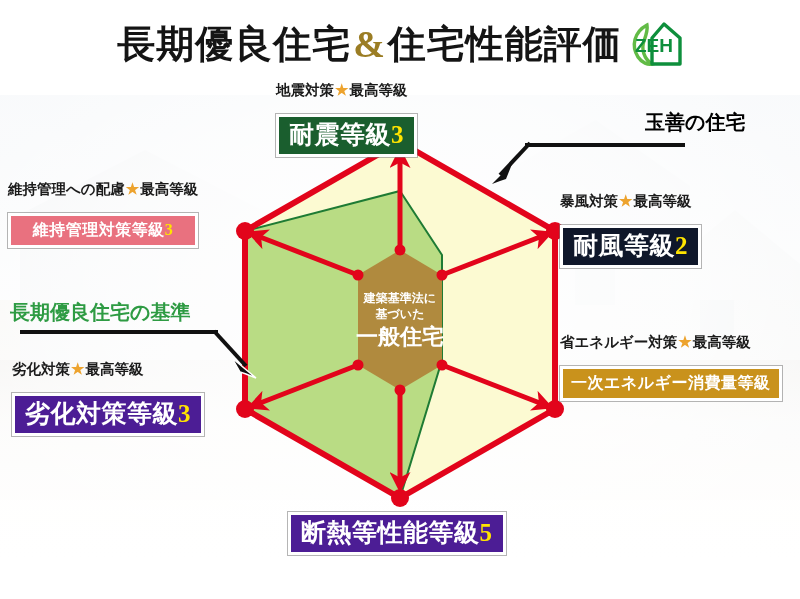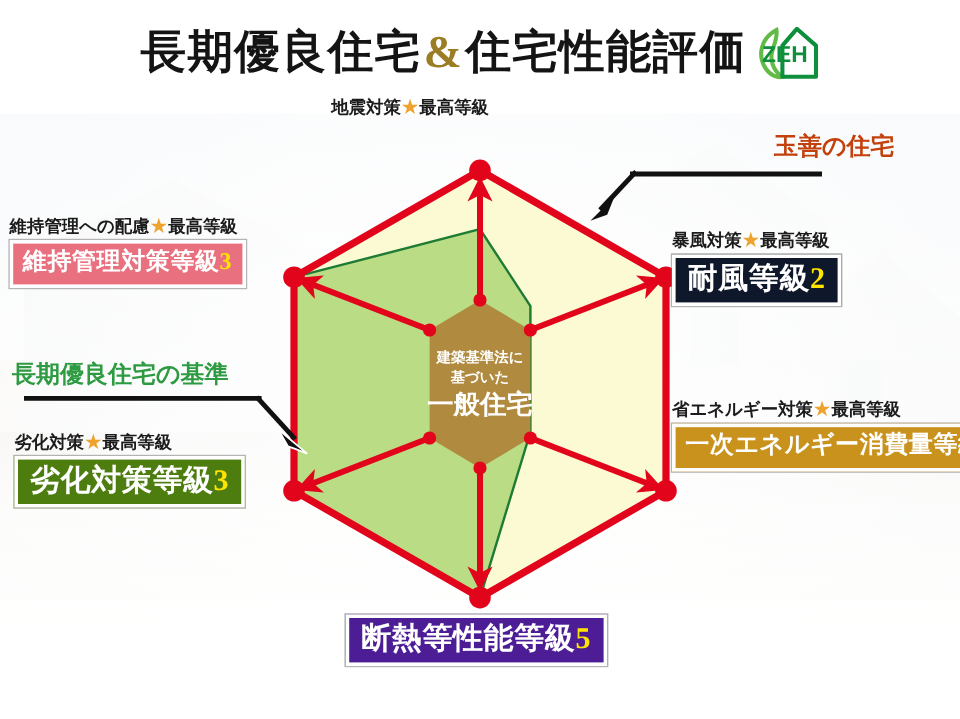--- a/index.html
+++ b/index.html
@@ -61,32 +61,32 @@
     width:56px;height:50px;position:relative;flex:0 0 auto;
   }
 
   
   #radar{position:absolute;left:200px;top:120px;width:400px;height:400px;z-index:20;}
 
   
   .label-block{position:absolute;z-index:30;}
   .cap{
     font-size:14.5px;font-weight:bold;color:#1b1b1b;white-space:nowrap;
-    margin-bottom:2px;line-height:1.1;
+    margin-bottom:15px;line-height:1.1;
   }
   .cap .star{color:#eda32e;font-size:15px;padding:0 1px;}
   .chip{
     border:3px solid #ffffff;
     box-shadow:0 0 0 1px rgba(120,120,120,.55);
     padding:4px 10px 6px 10px;text-align:center;white-space:nowrap;
     color:#ffffff;font-size:25px;font-weight:bold;line-height:1.08;
     letter-spacing:.5px;
   }
   .chip .num{color:#ffe400;}
-  .chip.small{font-size:20px;padding:5px 8px 7px 8px;}
+  .chip.small{font-size:16px;padding:5px 8px 7px 8px;}
 
   
   .anno{position:absolute;z-index:35;}
   .anno-text{font-size:20px;font-weight:bold;white-space:nowrap;line-height:1;}
 </style>
 </head>
 <body>
 
 <div id="bg-photo">
   <div class="sky"></div>
@@ -161,20 +161,23 @@
     <text x="200" y="182" text-anchor="middle" fill="#ffffff" font-size="12" font-family="Liberation Serif, serif" font-weight="bold">建築基準法に</text>
     <text x="200" y="198" text-anchor="middle" fill="#ffffff" font-size="12" font-family="Liberation Serif, serif" font-weight="bold">基づいた</text>
     <text x="200" y="224" text-anchor="middle" fill="#ffffff" font-size="22" font-family="Liberation Serif, serif" font-weight="bold">一般住宅</text>
   </svg>
 </div>
 
 <div class="label-block" style="left:276px;top:82px;">
   <div class="cap">
     <span>地震対策</span><span class="star">★</span><span>最高等級</span>
   </div>
+  <div class="chip" style="background:#1A5E2E;">
+    <span>耐震等級</span><span class="num">3</span>
+  </div>
 </div>
 
 <div class="label-block" style="left:560px;top:193px;">
   <div class="cap">
     <span>暴風対策</span><span class="star">★</span><span>最高等級</span>
   </div>
   <div class="chip" style="background:#0f172a;">
     <span>耐風等級</span><span class="num">2</span>
   </div>
 </div>
@@ -191,36 +194,36 @@
 <div class="label-block" style="left:288px;top:512px;">
   <div class="chip" style="background:#4c1d95;">
     <span>断熱等性能等級</span><span class="num">5</span>
   </div>
 </div>
 
 <div class="label-block" style="left:12px;top:361px;">
   <div class="cap">
     <span>劣化対策</span><span class="star">★</span><span>最高等級</span>
   </div>
-  <div class="chip" style="background:#4d7c0f;">
+  <div class="chip" style="background:#4c1d95;">
     <span>劣化対策等級</span><span class="num">3</span>
   </div>
 </div>
 
 <div class="label-block" style="left:8px;top:181px;">
   <div class="cap">
     <span>維持管理への配慮</span><span class="star">★</span><span>最高等級</span>
   </div>
   <div class="chip small" style="background:#E9717F;">
     <span>維持管理対策等級</span><span class="num">3</span>
   </div>
 </div>
 
 <div class="anno" style="left:645px;top:112px;">
-  <div class="anno-text" style="color:#c2410c;">玉善の住宅</div>
+  <div class="anno-text" style="color:#000000;">玉善の住宅</div>
 </div>
 <svg class="anno" style="left:480px;top:140px;" width="210" height="60">
   <line x1="205" y1="5" x2="45" y2="5" stroke="#111" stroke-width="4"></line>
   <line x1="50" y1="3" x2="20" y2="35" stroke="#111" stroke-width="4"></line>
   <path d="M12,44 L32,24 L26,39 L20,41 Z" fill="#111"></path>
 </svg>
 
 <div class="anno" style="left:10px;top:302px;text-align:center;">
   <div class="anno-text" style="color:#2E9B43;">長期優良住宅の基準</div>
 </div>

